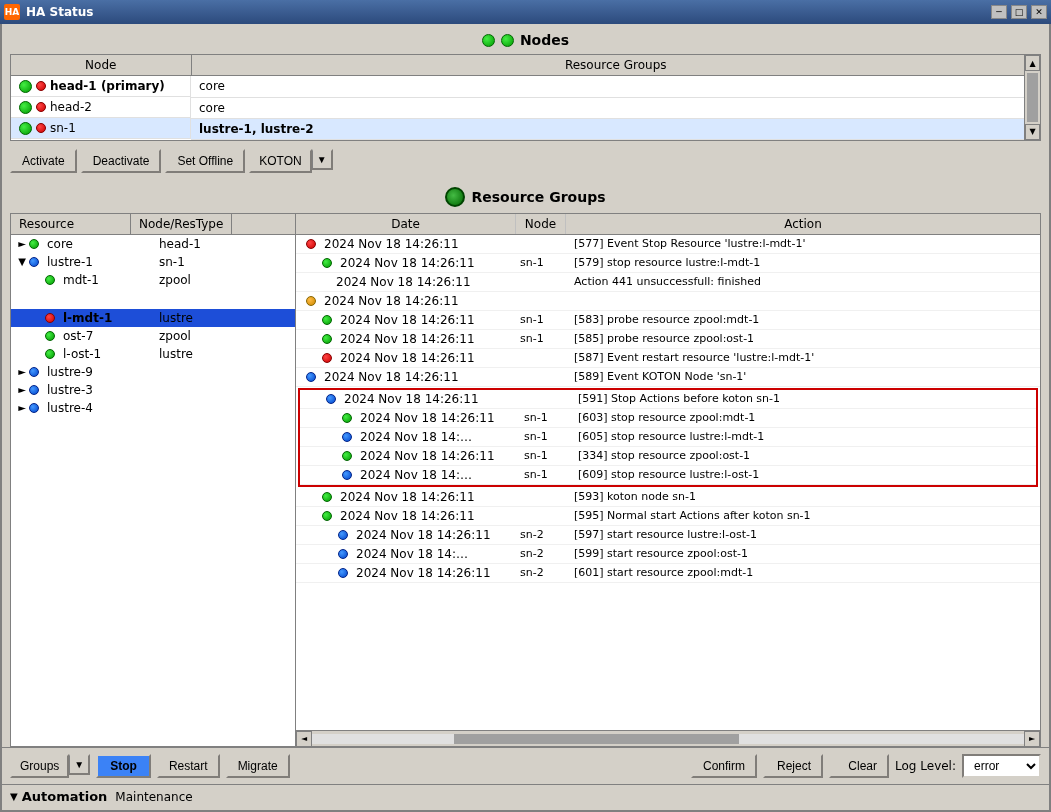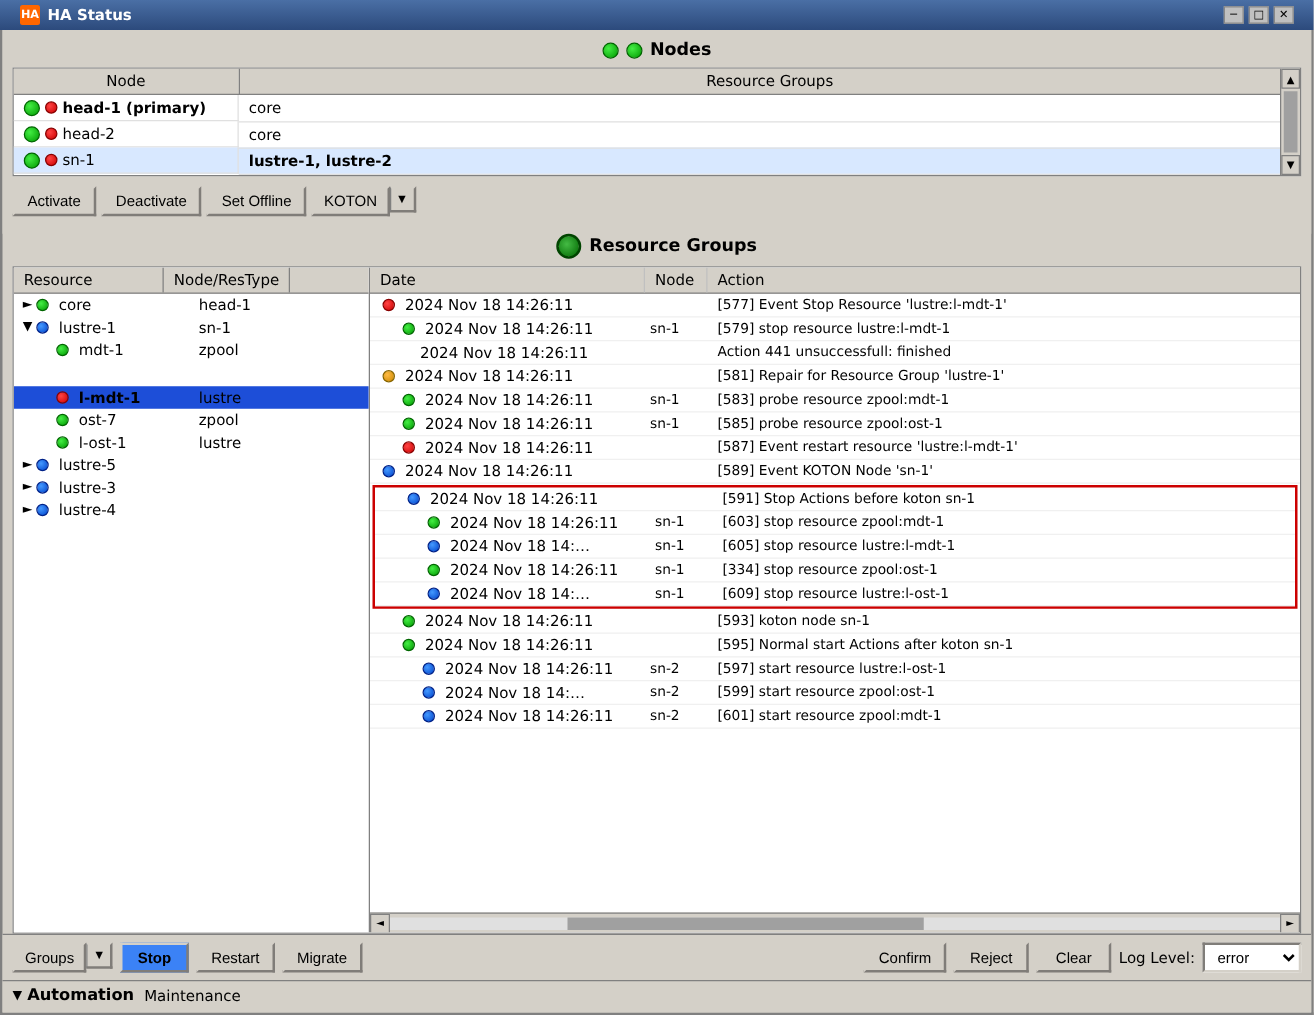--- a/index.html
+++ b/index.html
@@ -14,21 +14,21 @@
     }
 
     
     .titlebar {
       background: linear-gradient(to bottom, #4a6fa5, #2c4a7c);
       color: white;
       height: 24px;
       display: flex;
       align-items: center;
       justify-content: space-between;
-      padding: 0 16px;
+      padding: 0 4px;
       user-select: none;
     }
     .titlebar-left {
       display: flex;
       align-items: center;
       gap: 6px;
     }
     .titlebar-title {
       font-size: 12px;
       font-weight: bold;
@@ -158,21 +158,21 @@
       padding: 2px 0 6px 0;
       align-items: center;
     }
     .btn {
       padding: 3px 10px;
       background: #d4d0c8;
       border: 2px outset #d4d0c8;
       font-size: 12px;
       cursor: pointer;
       min-width: 60px;
-      text-align: center;
+      text-align: right;
     }
     .btn-with-arrow {
       display: flex;
       align-items: flex-start;
     }
     .btn-main {
       padding: 3px 8px;
       background: #d4d0c8;
       border: 2px outset #d4d0c8;
       font-size: 12px;
@@ -275,20 +275,21 @@
       flex-direction: column;
       overflow: hidden;
       background: white;
     }
     .log-header-row {
       display: flex;
       border-bottom: 1px solid #808080;
       background: #d4d0c8;
       position: sticky;
       top: 0;
+      text-align: center;
     }
     .log-col-date {
       width: 220px;
       padding: 3px 8px;
       font-weight: normal;
       border-right: 1px solid #c0c0c0;
     }
     .log-col-node {
       width: 50px;
       padding: 3px 8px;
@@ -579,21 +580,21 @@
           <span style="width:6px;"></span>
           <span class="tree-label">l-ost-1</span>
           <span class="tree-col2">lustre</span>
         </div>
 
         <div class="tree-row">
           <span style="width:4px;"></span>
           <span class="tree-expand">►</span>
           <span style="width:10px;height:10px;border-radius:50%;background:radial-gradient(circle at 35% 35%,#4499ff,#0044cc);border:1px solid #002288;flex-shrink:0;display:inline-block;"></span>
           <span style="width:6px;"></span>
-          <span class="tree-label">lustre-5</span>
+          <span class="tree-label">lustre-9</span>
           <span class="tree-col2"></span>
         </div>
 
         <div class="tree-row">
           <span style="width:4px;"></span>
           <span class="tree-expand">►</span>
           <span style="width:10px;height:10px;border-radius:50%;background:radial-gradient(circle at 35% 35%,#4499ff,#0044cc);border:1px solid #002288;flex-shrink:0;display:inline-block;"></span>
           <span style="width:6px;"></span>
           <span class="tree-label">lustre-3</span>
           <span class="tree-col2"></span>
@@ -650,21 +651,20 @@
           </div>
 
           <div class="log-row">
             <div class="log-date">
               <span style="width:0px;"></span>
               <span style="width:10px;height:10px;border-radius:50%;background:radial-gradient(circle at 35% 35%,#ffbb44,#cc8800);border:1px solid #886600;flex-shrink:0;display:inline-block;"></span>
               <span style="width:4px;"></span>
               <span>2024 Nov 18 14:26:11</span>
             </div>
             <div class="log-node"></div>
-            <div class="log-action">[581] Repair for Resource Group 'lustre-1'</div>
           </div>
 
           <div class="log-row">
             <div class="log-date">
               <span style="width:16px;display:inline-block;"></span>
               <span style="width:10px;height:10px;border-radius:50%;background:radial-gradient(circle at 35% 35%,#44ee44,#009900);border:1px solid #006600;flex-shrink:0;display:inline-block;"></span>
               <span style="width:4px;"></span>
               <span>2024 Nov 18 14:26:11</span>
             </div>
             <div class="log-node">sn-1</div>

